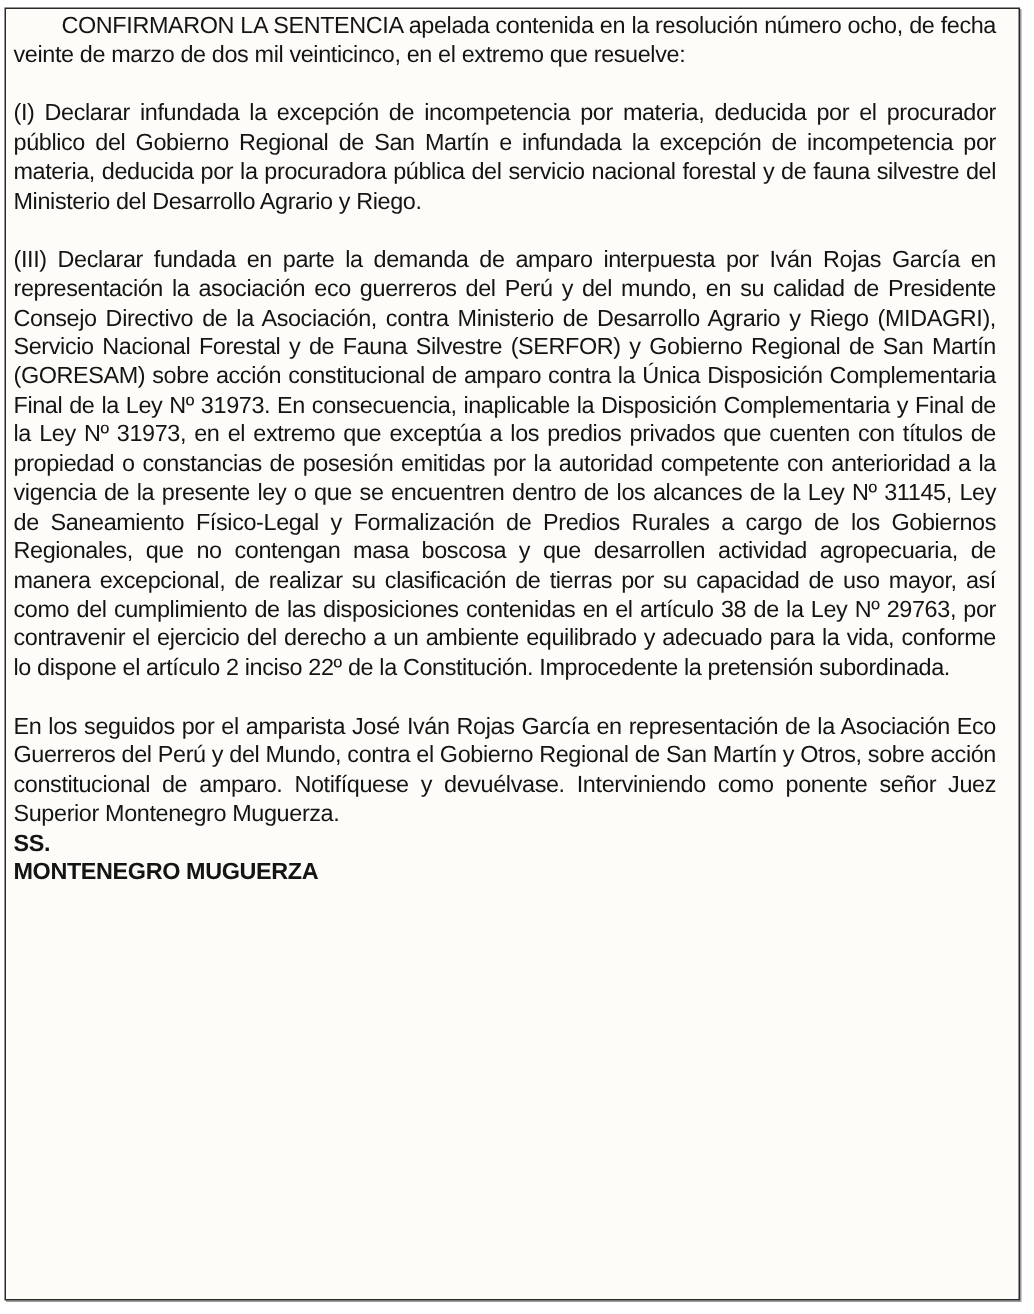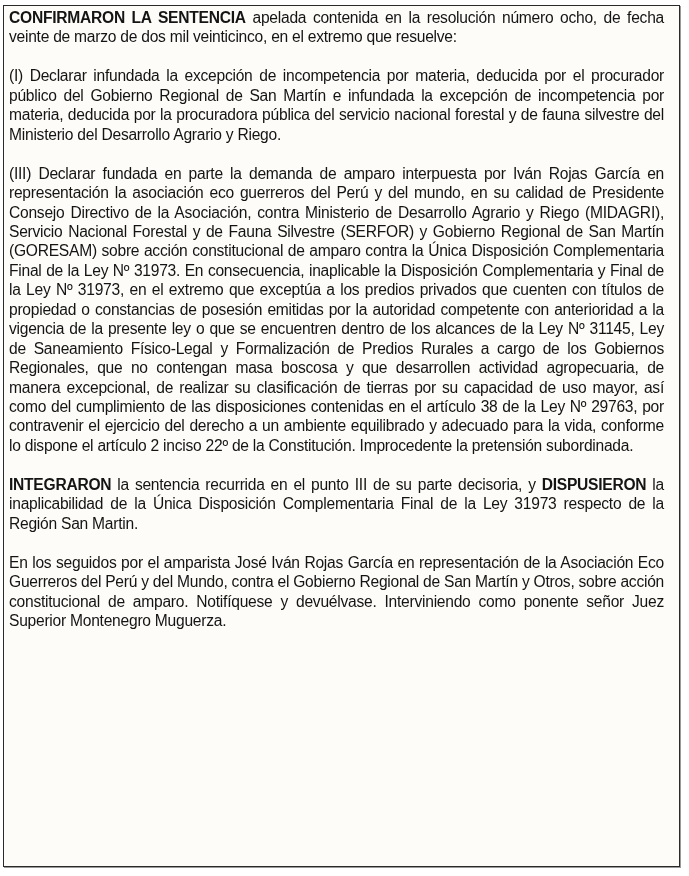--- a/index.html
+++ b/index.html
@@ -34,37 +34,38 @@
     line-height: 19.45px;
     color: #141414;
     letter-spacing: -0.25px;
   }
   .para {
     margin: 0 0 19.45px 0;
     text-align: justify;
     text-align-last: left;
   }
   .para.tight { margin-bottom: 0; }
-  .bold { font-weight: bold; }
+  .bold { font-weight: normal; margin-left: 32px; }
   .ital { }
   .sig { margin: 0; font-weight: bold; text-align: left; }
 </style>
 </head>
 <body>
 
 <div class="frame"></div>
 
 <div class="content">
 
   <p class="para"><span class="bold">CONFIRMARON LA SENTENCIA</span><span> apelada contenida en la resolución número ocho, de fecha veinte de marzo de dos mil veinticinco, en el extremo que resuelve:</span></p>
 
   <p class="para">(I) Declarar infundada la excepción de incompetencia por materia, deducida por el procurador público del Gobierno Regional de San Martín e infundada la excepción de incompetencia por materia, deducida por la procuradora pública del servicio nacional forestal y de fauna silvestre del Ministerio del Desarrollo Agrario y Riego.</p>
 
 
   <p class="para">(III) Declarar fundada en parte la demanda de amparo interpuesta por Iván Rojas García en representación la asociación eco guerreros del Perú y del mundo, en su calidad de Presidente Consejo Directivo de la Asociación, contra Ministerio de Desarrollo Agrario y Riego (MIDAGRI), Servicio Nacional Forestal y de Fauna Silvestre (SERFOR) y Gobierno Regional de San Martín (GORESAM) sobre acción constitucional de amparo contra la Única Disposición Complementaria Final de la Ley Nº 31973. En consecuencia, inaplicable la Disposición Complementaria y Final de la Ley Nº 31973, en el extremo que exceptúa a los predios privados que cuenten con títulos de propiedad o constancias de posesión emitidas por la autoridad competente con anterioridad a la vigencia de la presente ley o que se encuentren dentro de los alcances de la Ley Nº 31145, Ley de Saneamiento Físico-Legal y Formalización de Predios Rurales a cargo de los Gobiernos Regionales, que no contengan masa boscosa y que desarrollen actividad agropecuaria, de manera excepcional, de realizar su clasificación de tierras por su capacidad de uso mayor, así como del cumplimiento de las disposiciones contenidas en el artículo 38 de la Ley Nº 29763, por contravenir el ejercicio del derecho a un ambiente equilibrado y adecuado para la vida, conforme lo dispone el artículo 2 inciso 22º de la Constitución. Improcedente la pretensión subordinada.</p>
 
-  <p class="para"><span class="bold">INTEGRARON</span><span> la sentencia recurrida en el punto III de su parte decisoria, y </span><span class="bold">DISPUSIERON</span><span> la inaplicabilidad de la Única Disposición Complementaria Final de la Ley 31973 respecto de la Región San Martin.</span></p>
 
 
   <p class="para tight"><span>En los seguidos por el amparista José Iván Rojas García en representación de la Asociación Eco Guerreros del Perú y del Mundo, contra el Gobierno Regional de San Martín y Otros, sobre acción constitucional de amparo. </span><span class="ital">Notifíquese y devuélvase</span><span>. Interviniendo como ponente señor Juez Superior Montenegro Muguerza.</span></p>
 
+  <p class="sig">SS.</p>
+  <p class="sig">MONTENEGRO MUGUERZA</p>
 
 </div>
 
 </body></html>

